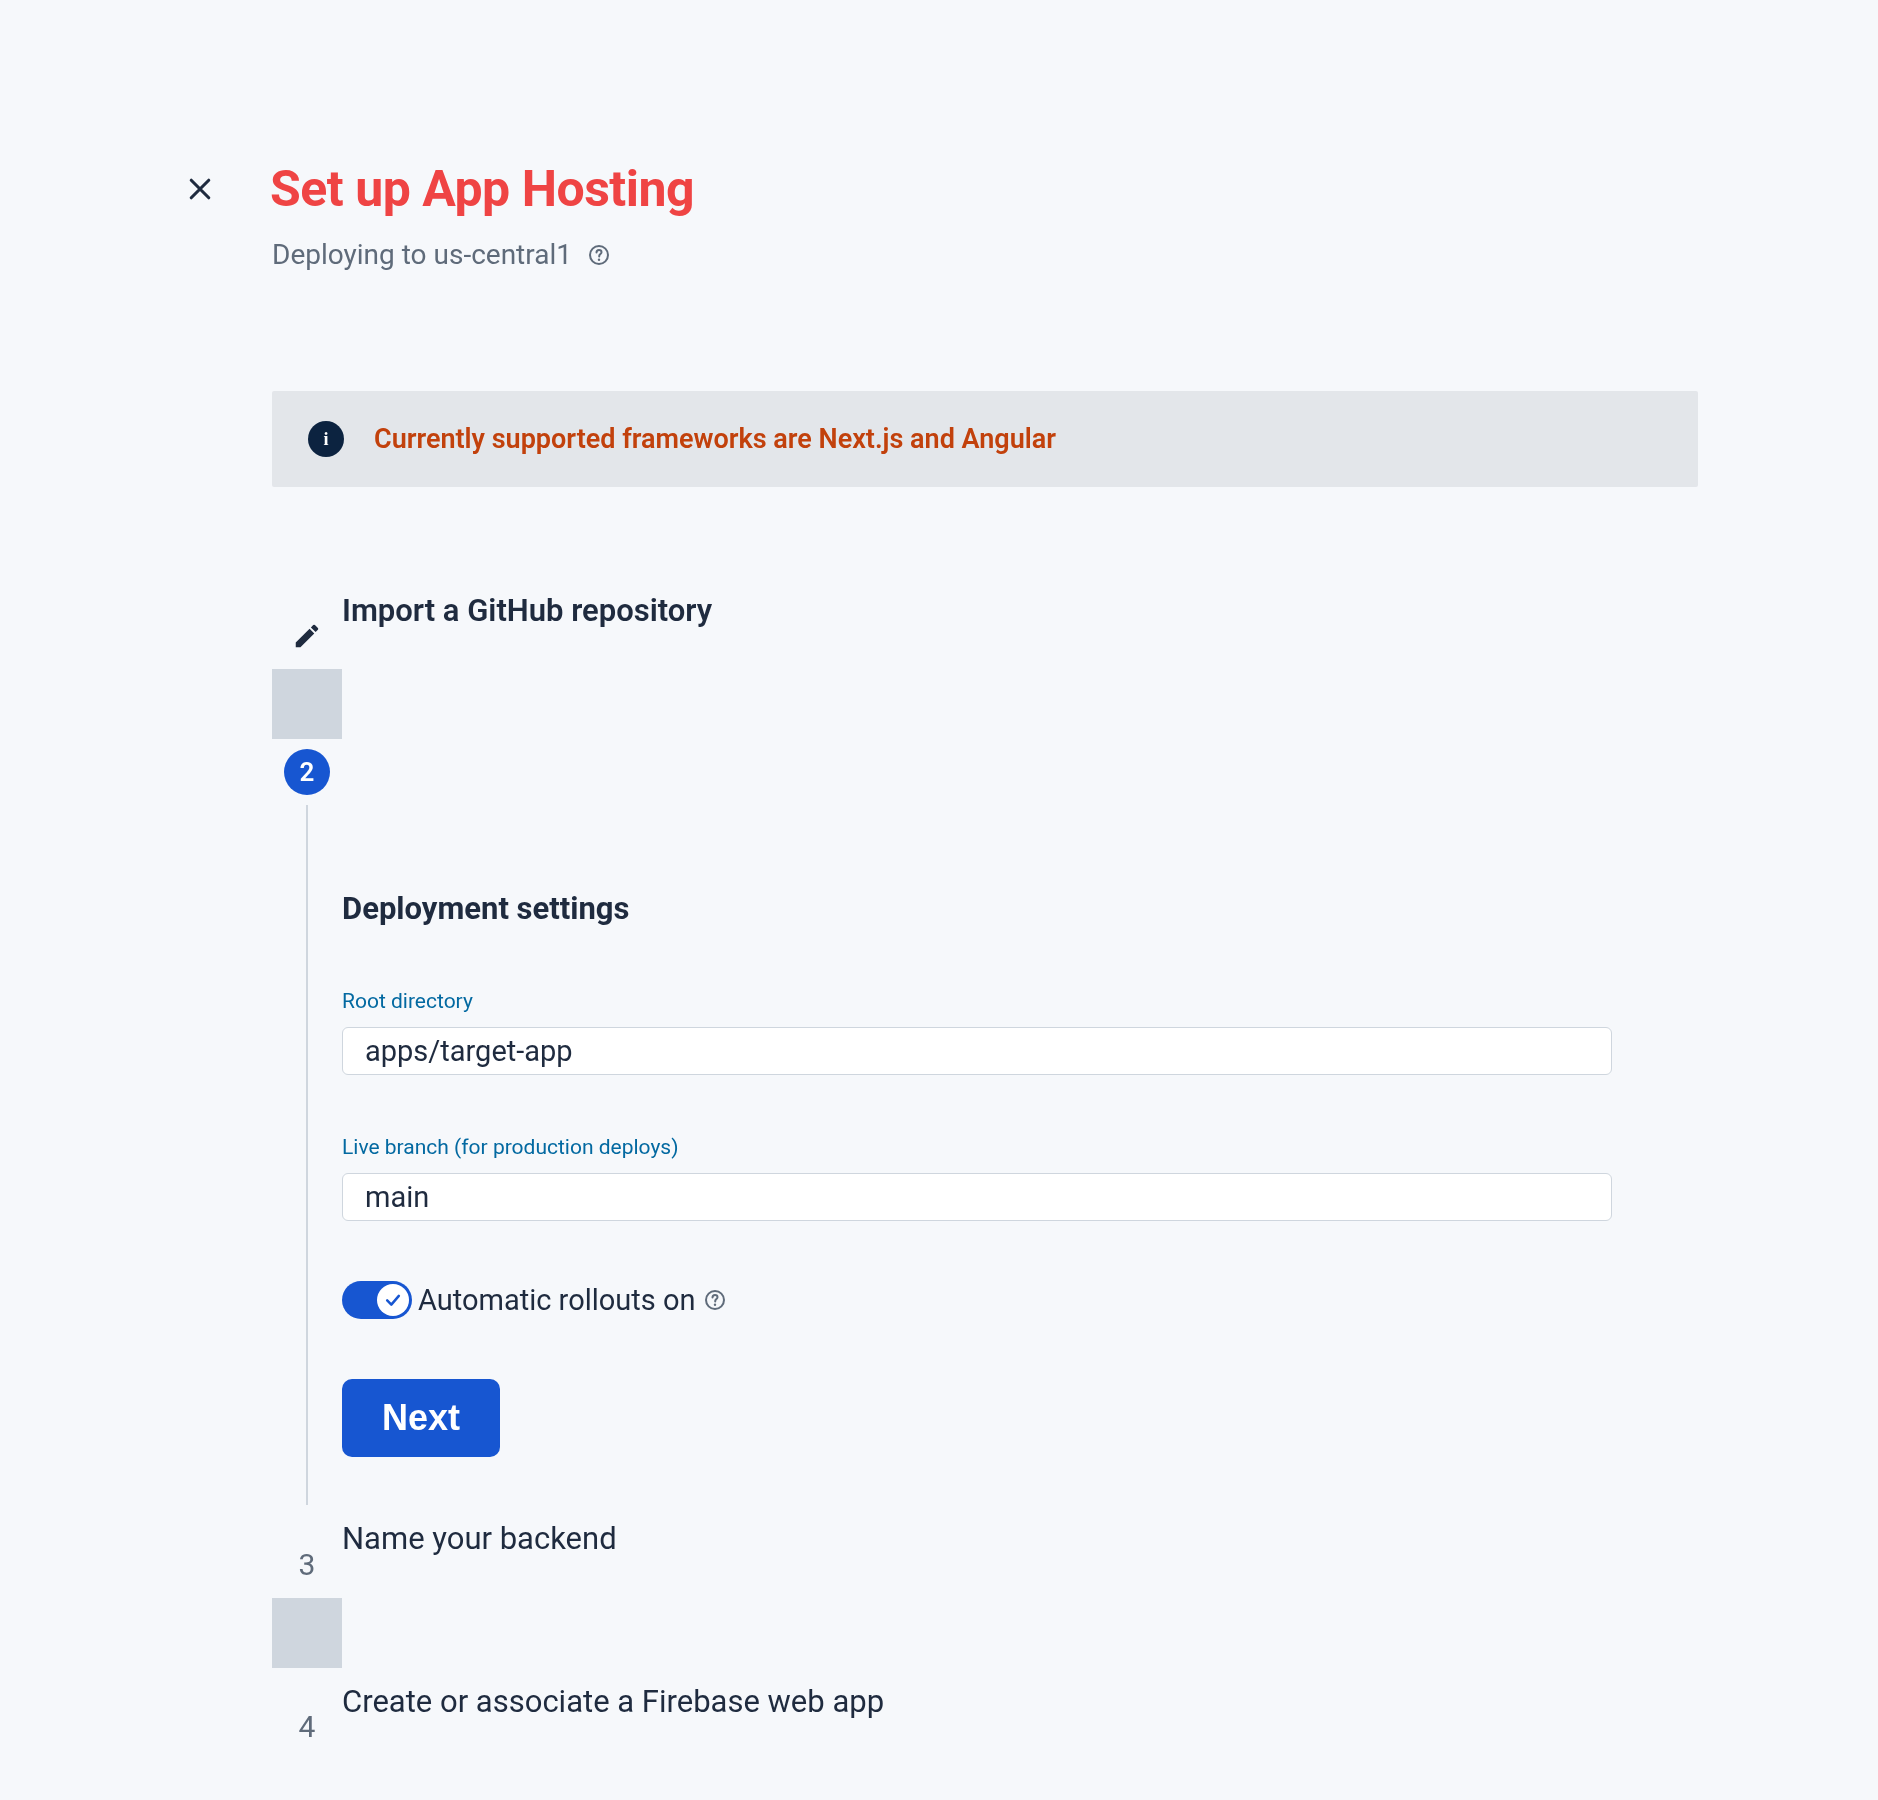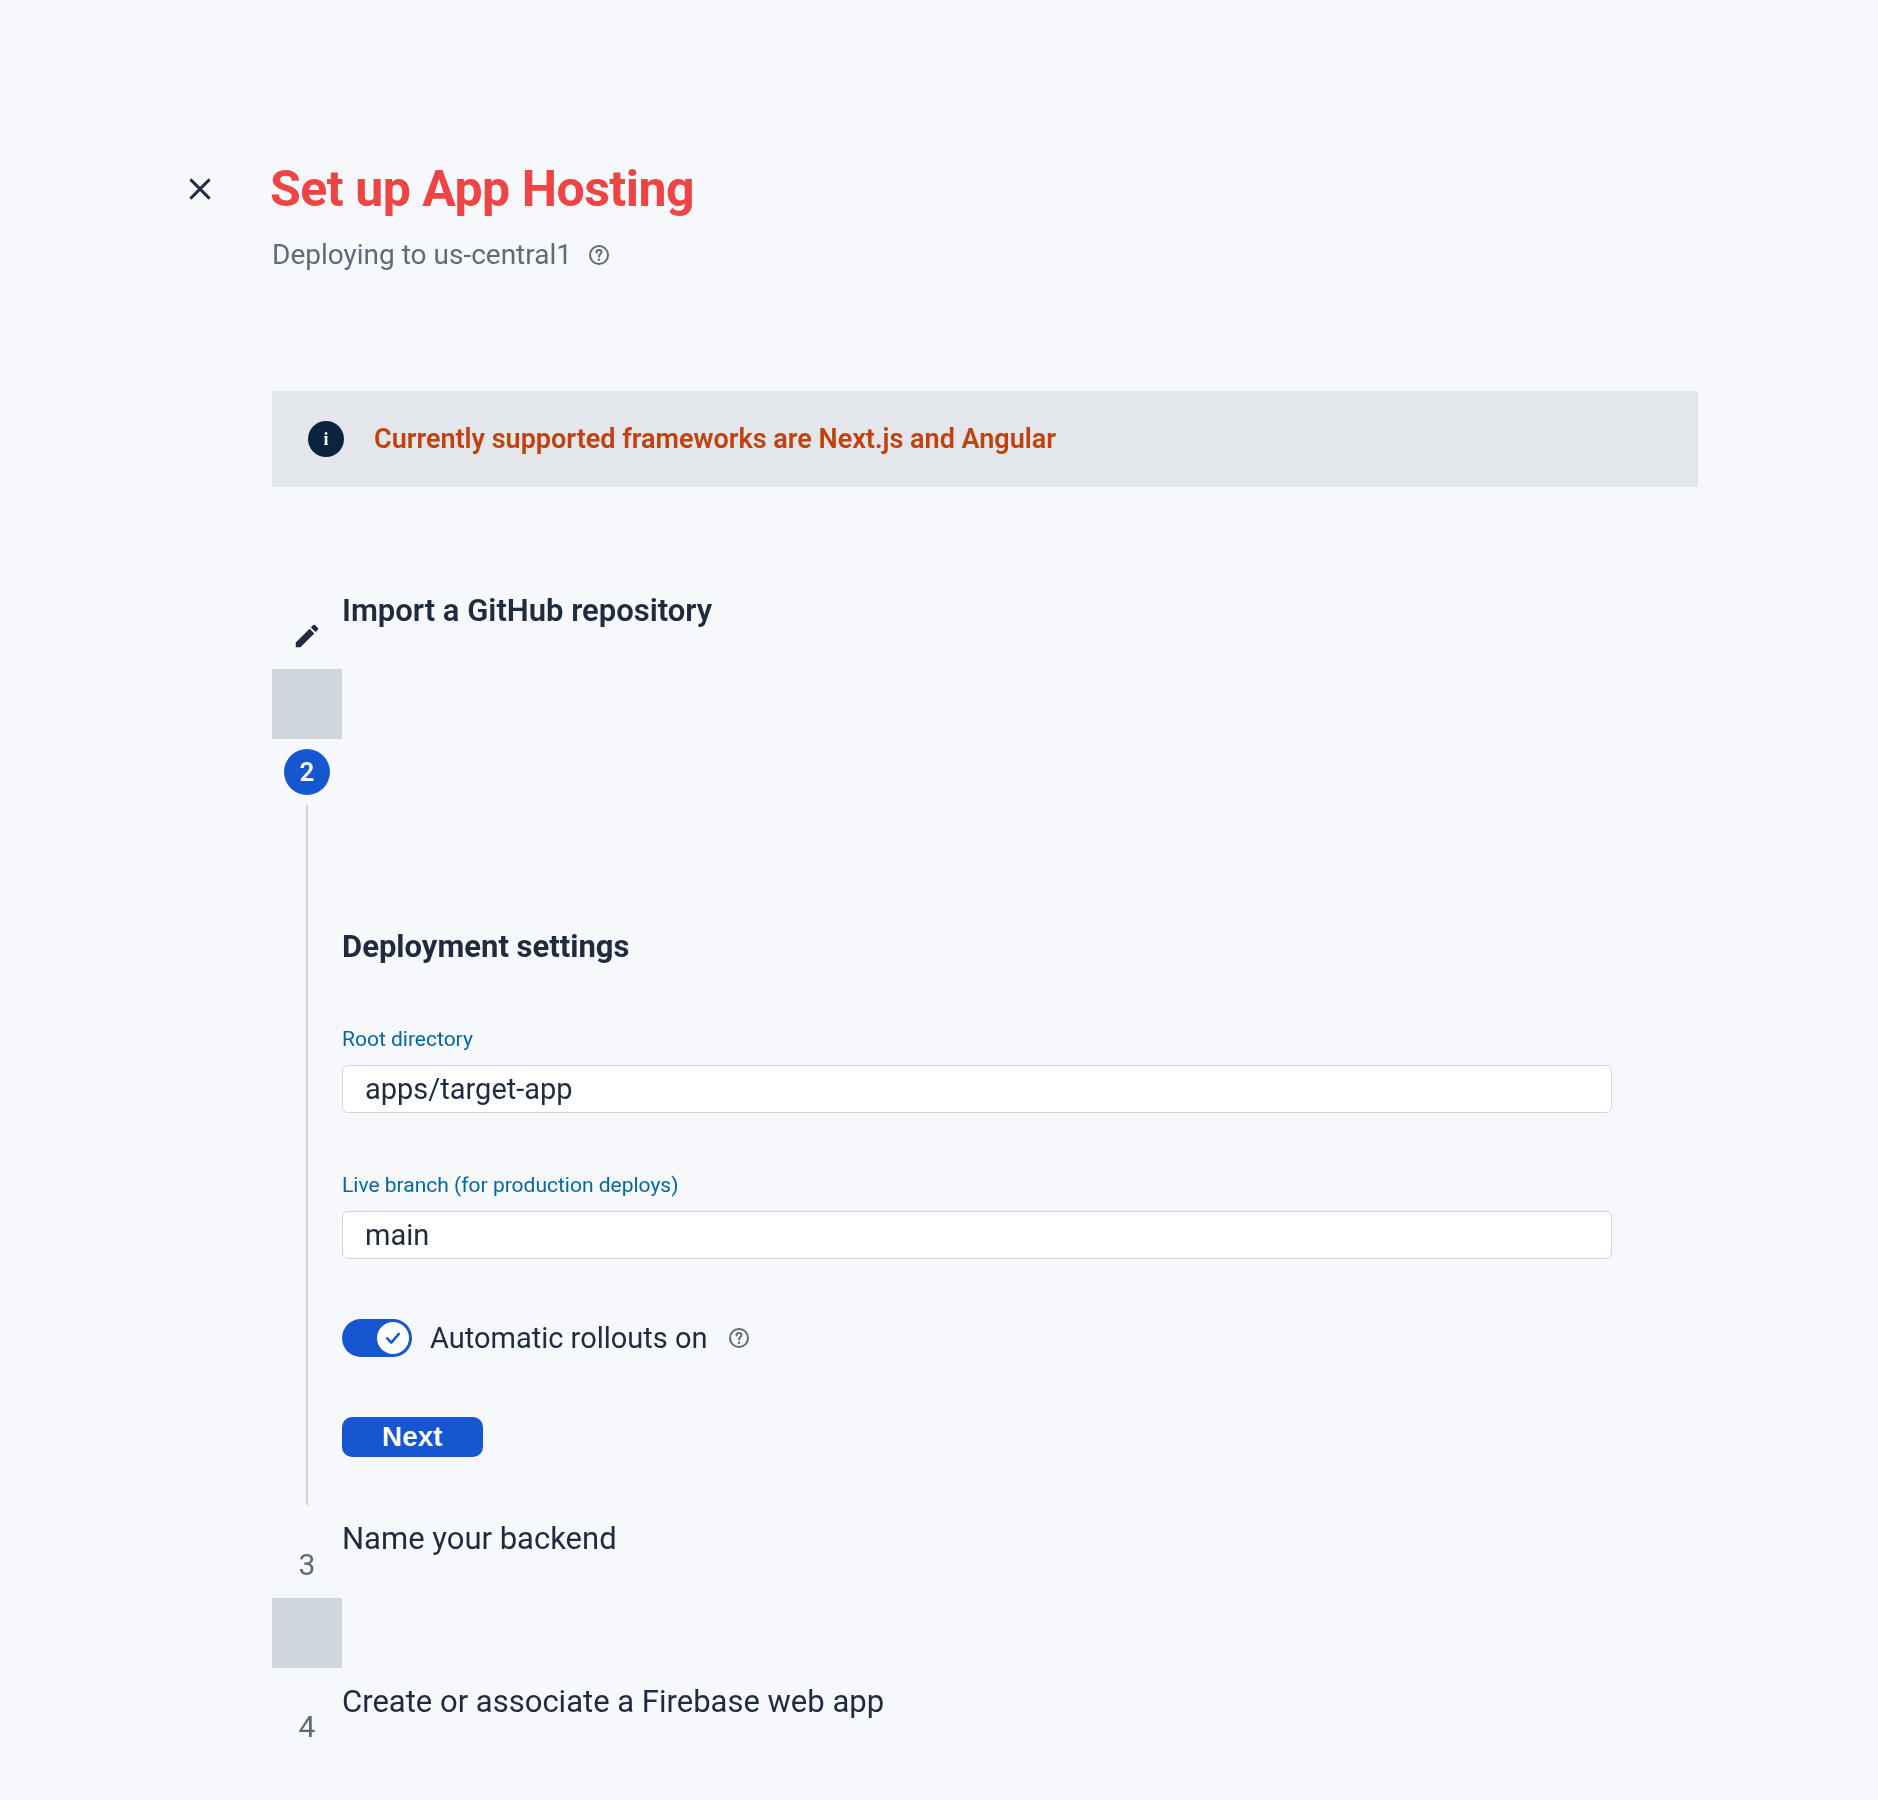--- a/index.html
+++ b/index.html
@@ -191,21 +191,21 @@
       color: #1f2b3f;
       background: #fff;
       font-family: inherit;
     }
     .form-group {
       margin-bottom: 60px;
     }
     .toggle-row {
       display: flex;
       align-items: center;
-      gap: 18px;
+      gap: 6px;
       margin-bottom: 60px;
     }
     .toggle-switch {
       width: 70px;
       height: 38px;
       background: #1756d1;
       border-radius: 20px;
       position: relative;
       cursor: pointer;
     }
@@ -225,24 +225,24 @@
       width: 20px;
       height: 20px;
     }
     .toggle-label {
       font-size: 29px;
       color: #1f2b3f;
     }
     .next-btn {
       background: #1756d1;
       color: #fff;
-      font-size: 28px;
+      font-size: 36px;
       font-weight: 600;
       border: none;
-      padding: 4px 40px;
+      padding: 18px 40px;
       border-radius: 10px;
       cursor: pointer;
     }
     .connector-standalone {
       width: 70px;
       display: flex;
       justify-content: center;
     }
     .connector-standalone .step-connector {
       min-height: 70px;

